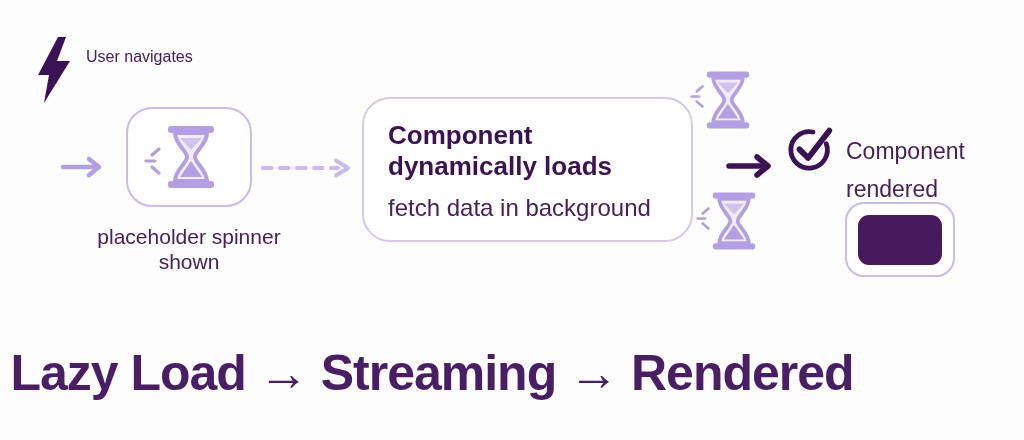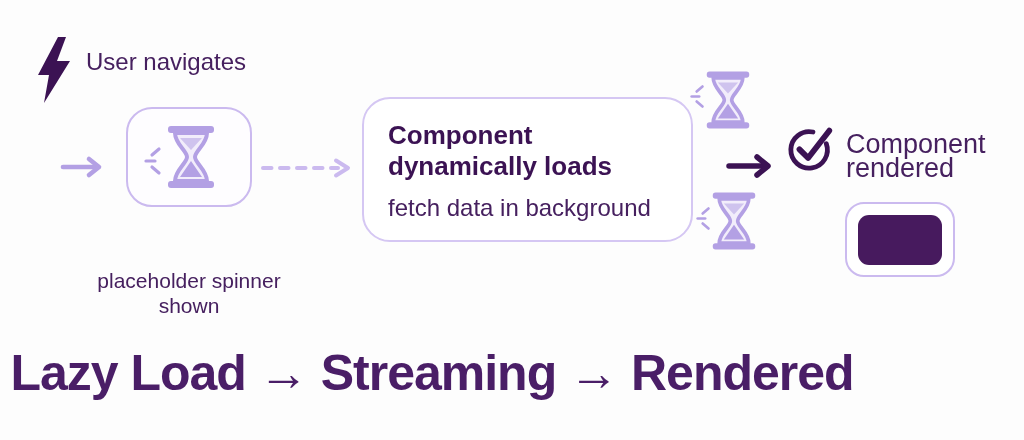--- a/index.html
+++ b/index.html
@@ -11,30 +11,29 @@
     height: 440px;
     background: var(--bg, #fdfdfd);
     overflow: hidden;
     color: var(--dark, #46205f);
   }
   .abs { position: absolute; }
 
   
   .event-label {
     left: 86px; top: 48px;
-    font-size: 24px; font-weight: 500;
+    font-size: 16px; font-weight: 500;
     color: var(--dark, #46205f);
     white-space: nowrap;
   }
   .spinner-caption {
     left: 76px; top: 224px; width: 226px;
     text-align: center;
     font-size: 21px; line-height: 25px;
     color: var(--dark, #46205f);
-    margin-top: 44px;
   }
   .loads-box {
     left: 362px; top: 97px;
     width: 331px; height: 145px;
     border: 2.5px solid var(--border-lighter, #d5c7f3);
     border-radius: 28px;
     background: #fff;
     padding: 21px 10px 0 24px;
   }
   .loads-title {
@@ -45,21 +44,21 @@
   }
   .loads-subtitle {
     margin-top: 11px;
     font-size: 24px; line-height: 30px;
     font-weight: 400;
     color: var(--dark, #46205f);
     white-space: nowrap;
   }
   .rendered-label {
     left: 846px; top: 132px; width: 150px;
-    font-size: 27px; line-height: 24px;
+    font-size: 23px; line-height: 38px;
     font-weight: 500;
     color: var(--dark, #46205f);
   }
   .footer-title {
     left: 0; top: 344px; width: 864px;
     text-align: center;
     font-size: 50px;
     font-weight: 700;
     letter-spacing: -1px;
     color: var(--title, #4a1e67);

